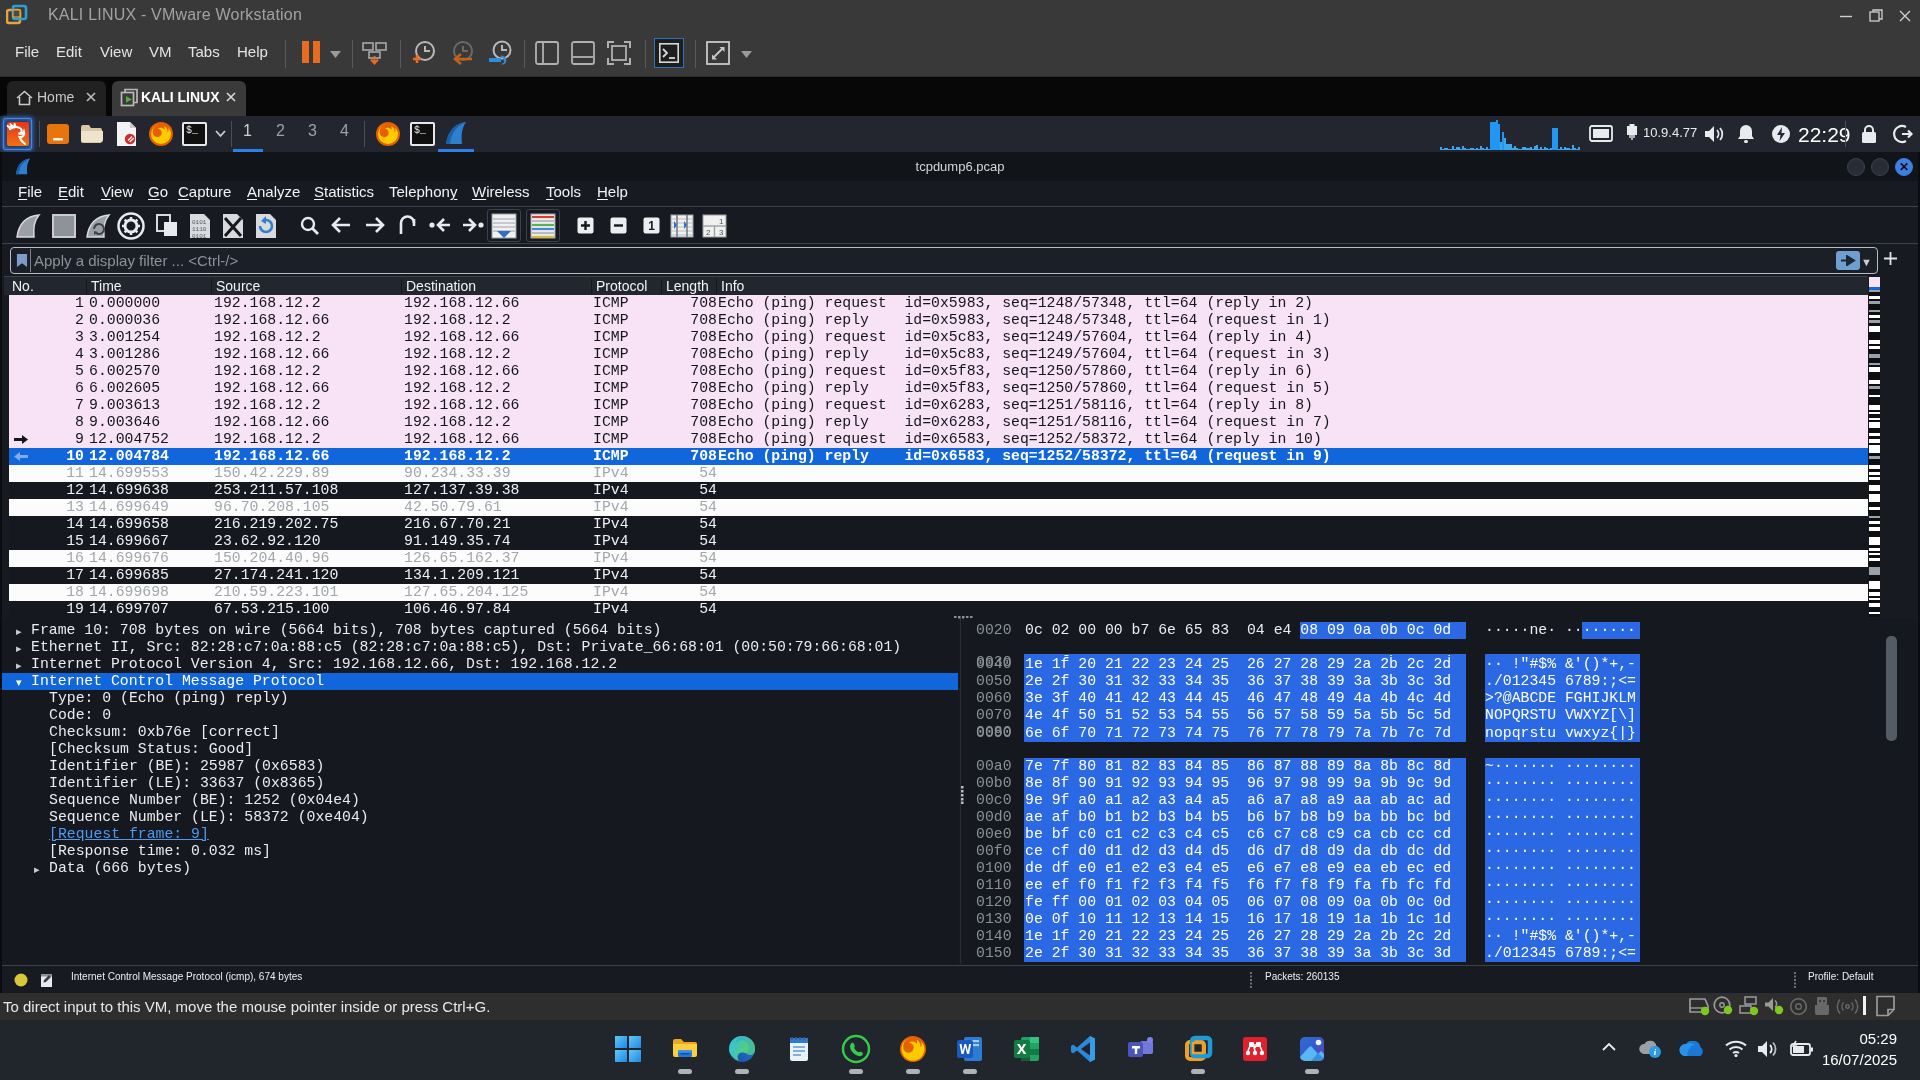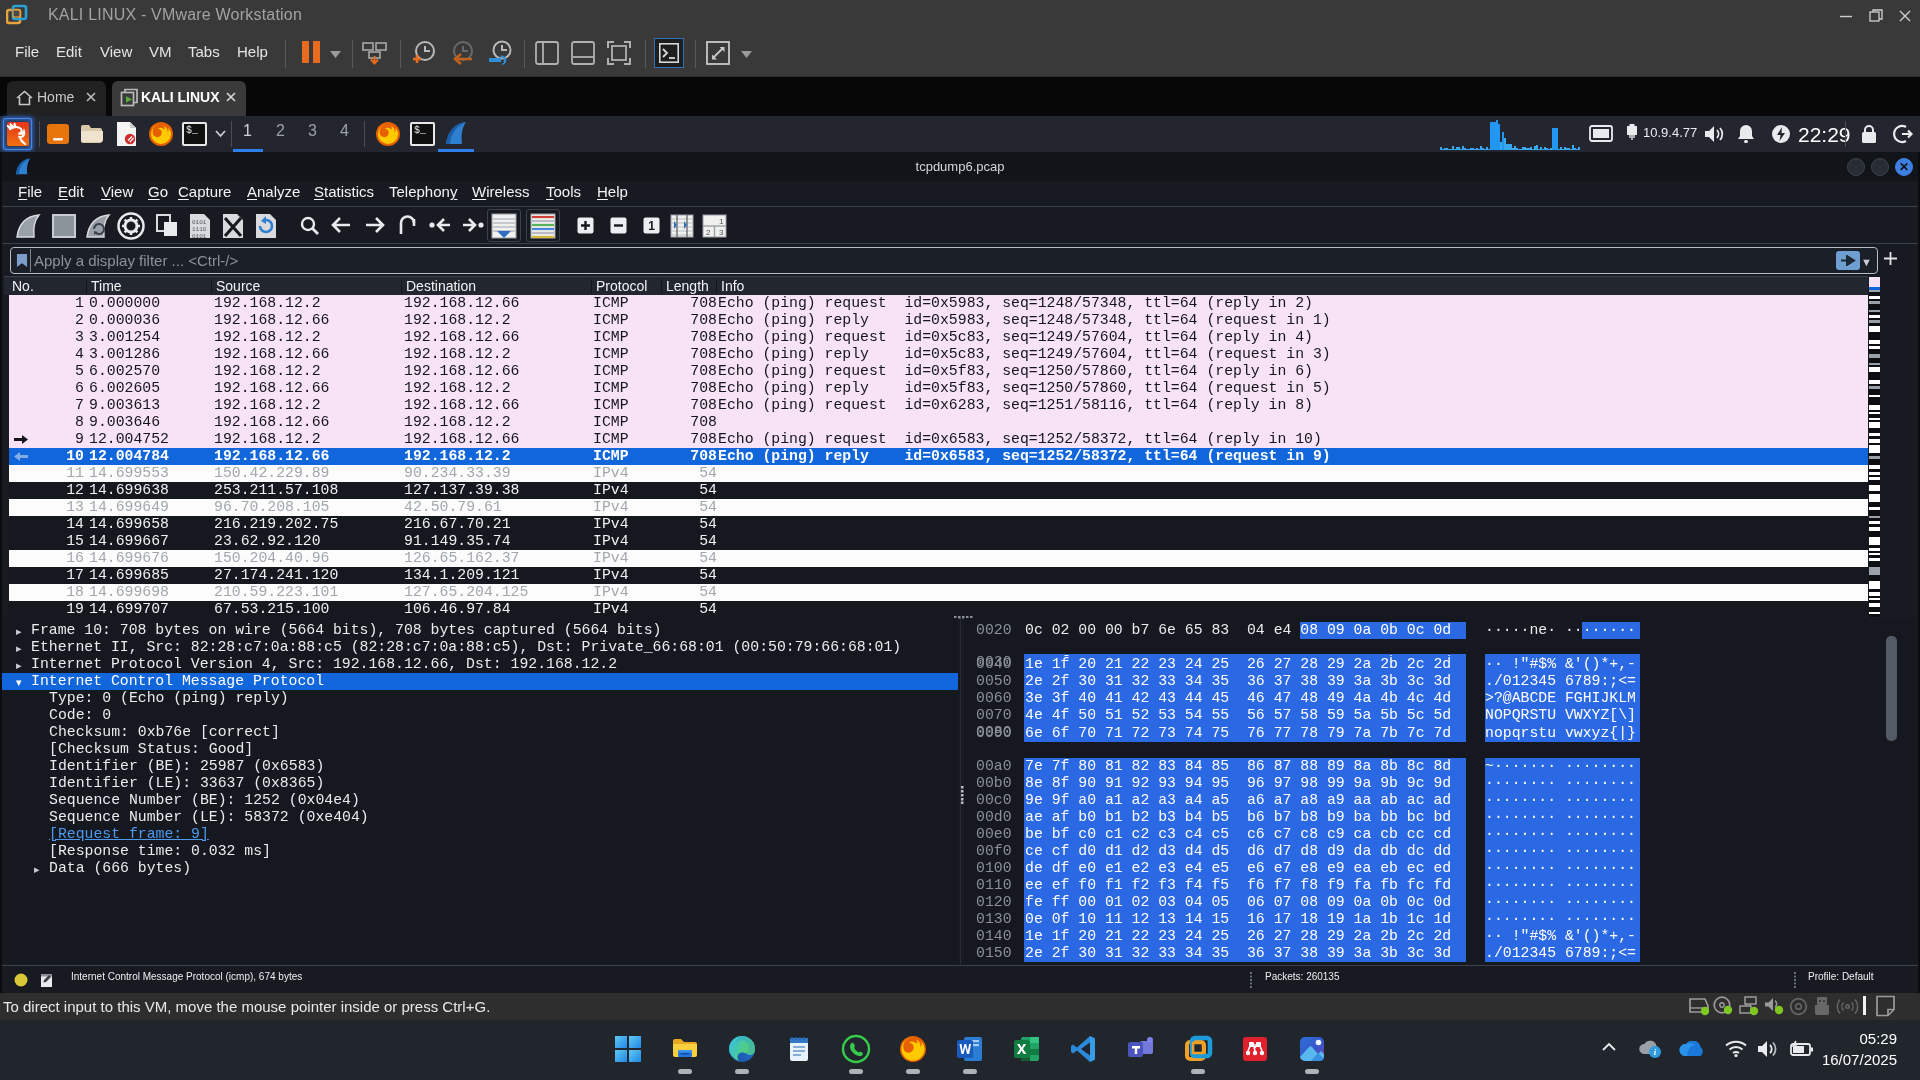--- a/index.html
+++ b/index.html
@@ -572,21 +572,21 @@
     <div class="sep" style="left:657px"></div>
     <div class="sep" style="left:712px"></div>
   </div>
   <div class="prow pink" style="top:143px"><span class="cNo">1</span><span class="cT">0.000000</span><span class="cS">192.168.12.2</span><span class="cD">192.168.12.66</span><span class="cP">ICMP</span><span class="cL">708</span><span class="cI">Echo (ping) request  id=0x5983, seq=1248/57348, ttl=64 (reply in 2)</span></div>
 <div class="prow pink" style="top:160px"><span class="cNo">2</span><span class="cT">0.000036</span><span class="cS">192.168.12.66</span><span class="cD">192.168.12.2</span><span class="cP">ICMP</span><span class="cL">708</span><span class="cI">Echo (ping) reply    id=0x5983, seq=1248/57348, ttl=64 (request in 1)</span></div>
 <div class="prow pink" style="top:177px"><span class="cNo">3</span><span class="cT">3.001254</span><span class="cS">192.168.12.2</span><span class="cD">192.168.12.66</span><span class="cP">ICMP</span><span class="cL">708</span><span class="cI">Echo (ping) request  id=0x5c83, seq=1249/57604, ttl=64 (reply in 4)</span></div>
 <div class="prow pink" style="top:194px"><span class="cNo">4</span><span class="cT">3.001286</span><span class="cS">192.168.12.66</span><span class="cD">192.168.12.2</span><span class="cP">ICMP</span><span class="cL">708</span><span class="cI">Echo (ping) reply    id=0x5c83, seq=1249/57604, ttl=64 (request in 3)</span></div>
 <div class="prow pink" style="top:211px"><span class="cNo">5</span><span class="cT">6.002570</span><span class="cS">192.168.12.2</span><span class="cD">192.168.12.66</span><span class="cP">ICMP</span><span class="cL">708</span><span class="cI">Echo (ping) request  id=0x5f83, seq=1250/57860, ttl=64 (reply in 6)</span></div>
 <div class="prow pink" style="top:228px"><span class="cNo">6</span><span class="cT">6.002605</span><span class="cS">192.168.12.66</span><span class="cD">192.168.12.2</span><span class="cP">ICMP</span><span class="cL">708</span><span class="cI">Echo (ping) reply    id=0x5f83, seq=1250/57860, ttl=64 (request in 5)</span></div>
 <div class="prow pink" style="top:245px"><span class="cNo">7</span><span class="cT">9.003613</span><span class="cS">192.168.12.2</span><span class="cD">192.168.12.66</span><span class="cP">ICMP</span><span class="cL">708</span><span class="cI">Echo (ping) request  id=0x6283, seq=1251/58116, ttl=64 (reply in 8)</span></div>
-<div class="prow pink" style="top:262px"><span class="cNo">8</span><span class="cT">9.003646</span><span class="cS">192.168.12.66</span><span class="cD">192.168.12.2</span><span class="cP">ICMP</span><span class="cL">708</span></div>
+<div class="prow pink" style="top:262px"><span class="cNo">8</span><span class="cT">9.003646</span><span class="cS">192.168.12.66</span><span class="cD">192.168.12.2</span><span class="cP">ICMP</span><span class="cL">708</span><span class="cI">Echo (ping) reply    id=0x6283, seq=1251/58116, ttl=64 (request in 7)</span></div>
 <div class="prow pink" style="top:279px"><svg class="arr" style="position:absolute" width="16" height="11" viewBox="0 0 16 11">
         <path d="M1 4 h8 V1 l6 4.5 -6 4.5 V7 H1 z" fill="#14161c"></path>
       </svg><span class="cNo">9</span><span class="cT">12.004752</span><span class="cS">192.168.12.2</span><span class="cD">192.168.12.66</span><span class="cP">ICMP</span><span class="cL">708</span><span class="cI">Echo (ping) request  id=0x6583, seq=1252/58372, ttl=64 (reply in 10)</span></div>
 <div class="prow sel" style="top:296px"><svg class="arr" style="position:absolute" width="16" height="11" viewBox="0 0 16 11">
         <path d="M15 4 h-8 V1 L1 5.5 l6 4.5 V7 h8 z" fill="#a8c4ea" opacity="0.75"></path>
       </svg><span class="cNo">10</span><span class="cT">12.004784</span><span class="cS">192.168.12.66</span><span class="cD">192.168.12.2</span><span class="cP">ICMP</span><span class="cL">708</span><span class="cI">Echo (ping) reply    id=0x6583, seq=1252/58372, ttl=64 (request in 9)</span></div>
 <div class="prow ign" style="top:313px"><span class="cNo">11</span><span class="cT">14.699553</span><span class="cS">150.42.229.89</span><span class="cD">90.234.33.39</span><span class="cP">IPv4</span><span class="cL">54</span><span class="cI"></span></div>
 <div class="prow dark" style="top:330px"><span class="cNo">12</span><span class="cT">14.699638</span><span class="cS">253.211.57.108</span><span class="cD">127.137.39.38</span><span class="cP">IPv4</span><span class="cL">54</span><span class="cI"></span></div>
 <div class="prow ign" style="top:347px"><span class="cNo">13</span><span class="cT">14.699649</span><span class="cS">96.70.208.105</span><span class="cD">42.50.79.61</span><span class="cP">IPv4</span><span class="cL">54</span><span class="cI"></span></div>
 <div class="prow dark" style="top:364px"><span class="cNo">14</span><span class="cT">14.699658</span><span class="cS">216.219.202.75</span><span class="cD">216.67.70.21</span><span class="cP">IPv4</span><span class="cL">54</span><span class="cI"></span></div>

